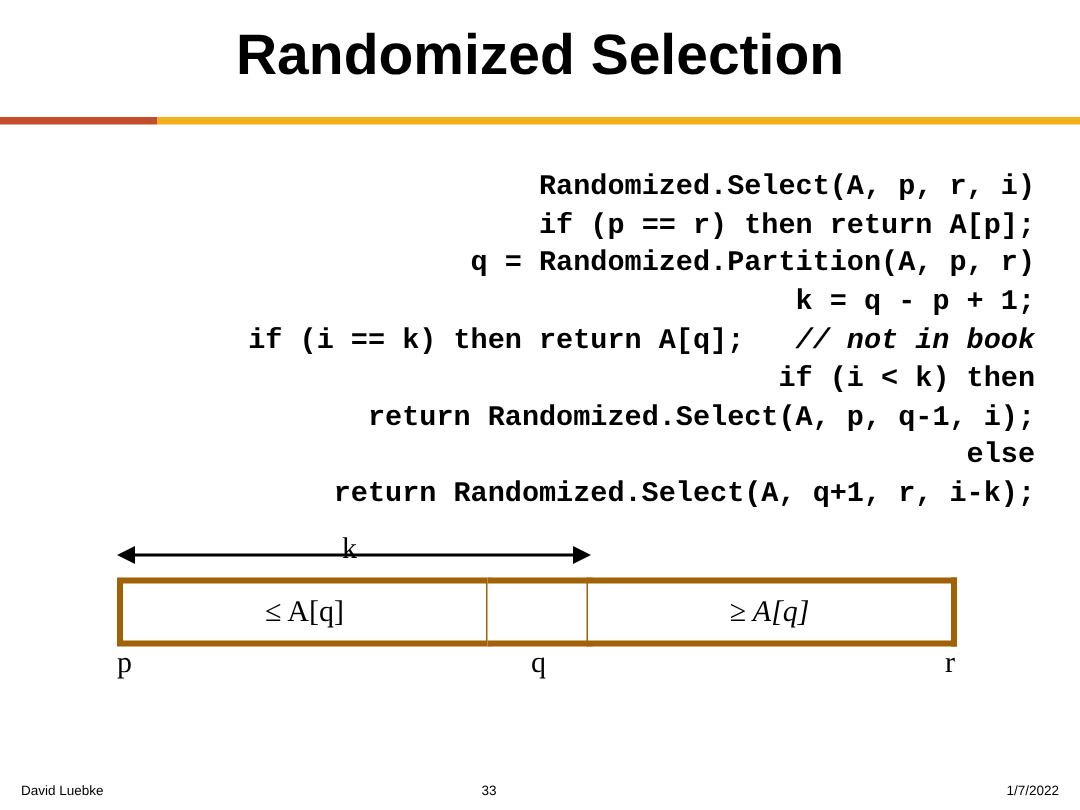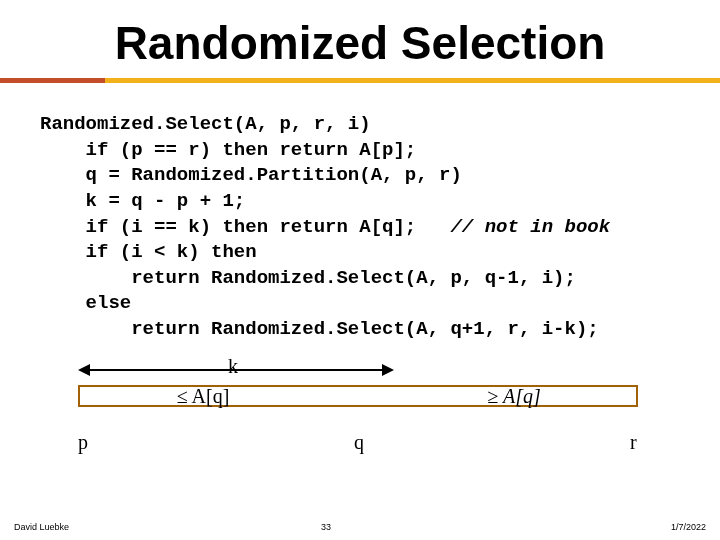--- a/index.html
+++ b/index.html
@@ -1,36 +1,37 @@
 <!DOCTYPE html>
 <html><head>
 <meta charset="utf-8">
 <style>
   * { box-sizing: border-box; margin: 0; padding: 0; }
   html, body { width: 720px; height: 540px; background: #fff; font-family: Arial, Helvetica, sans-serif; }
   .slide { width: 720px; height: 540px; position: relative; }
-  .title { font-size: 46px; font-weight: bold; color: #000; text-align: center; padding-top: 16px; }
+  .title { font-size: 38px; font-weight: bold; color: #000; text-align: center; padding-top: 16px; }
   .accent { position: absolute; top: 78px; left: 0; width: 720px; height: 5px; }
   .accent .l { position: absolute; left: 0; top: 0; width: 105px; height: 5px; background: #c44e29; }
   .accent .r { position: absolute; left: 105px; top: 0; width: 615px; height: 5px; background: #f2b11a; }
   .code {
     position: absolute; top: 112px; left: 40px; width: 650px;
     font-family: "Courier New", Courier, monospace;
     font-size: 19px; font-weight: bold; line-height: 1.35; color: #000;
     white-space: pre;
+    text-align: right;
   }
   .code .ital { font-style: italic; }
   .diagram { position: absolute; top: 355px; left: 78px; width: 580px; height: 130px; }
   .klabel { position: absolute; top: 0; left: 150px; font-family: "Times New Roman", serif; font-size: 20px; }
   .arrow-row { position: absolute; top: 14px; left: 0; width: 316px; height: 2px; }
   .aline { position: absolute; top: 0; left: 6px; width: 304px; height: 2px; background: #000; }
   .ahl { position: absolute; left: 0; top: -5px; width: 0; height: 0; border-top: 6px solid transparent; border-bottom: 6px solid transparent; border-right: 12px solid #000; }
   .ahr { position: absolute; right: 0; top: -5px; width: 0; height: 0; border-top: 6px solid transparent; border-bottom: 6px solid transparent; border-left: 12px solid #000; }
   .partbox { position: absolute; top: 30px; left: 0; width: 560px; height: 38px; }
-  .seg { position: absolute; top: 0; height: 22px; border: 2px solid #a16207; background: #fff; display: flex; align-items: center; justify-content: center; font-family: "Times New Roman", serif; font-size: 20px; }
+  .seg { position: absolute; top: 0; height: 46px; border: 4px solid #a16207; background: #fff; display: flex; align-items: center; justify-content: center; font-family: "Times New Roman", serif; font-size: 20px; }
   .seg.left { left: 0; width: 250px; }
   .seg.mid  { left: 247px; width: 70px; border-left: none; }
   .seg.right{ left: 314px; width: 246px; border-left: none; font-style: italic; }
   .varlabels { position: absolute; top: 76px; left: 0; width: 560px; }
   .varlabels span { position: absolute; font-family: "Times New Roman", serif; font-size: 20px; }
   .vp { left: 0; }
   .vq { left: 276px; }
   .vr { left: 552px; }
   .footer { position: absolute; bottom: 8px; left: 0; width: 720px; font-size: 9px; color: #000; }
   .footer .author { position: absolute; left: 14px; bottom: 0; margin-top: 48px; }

